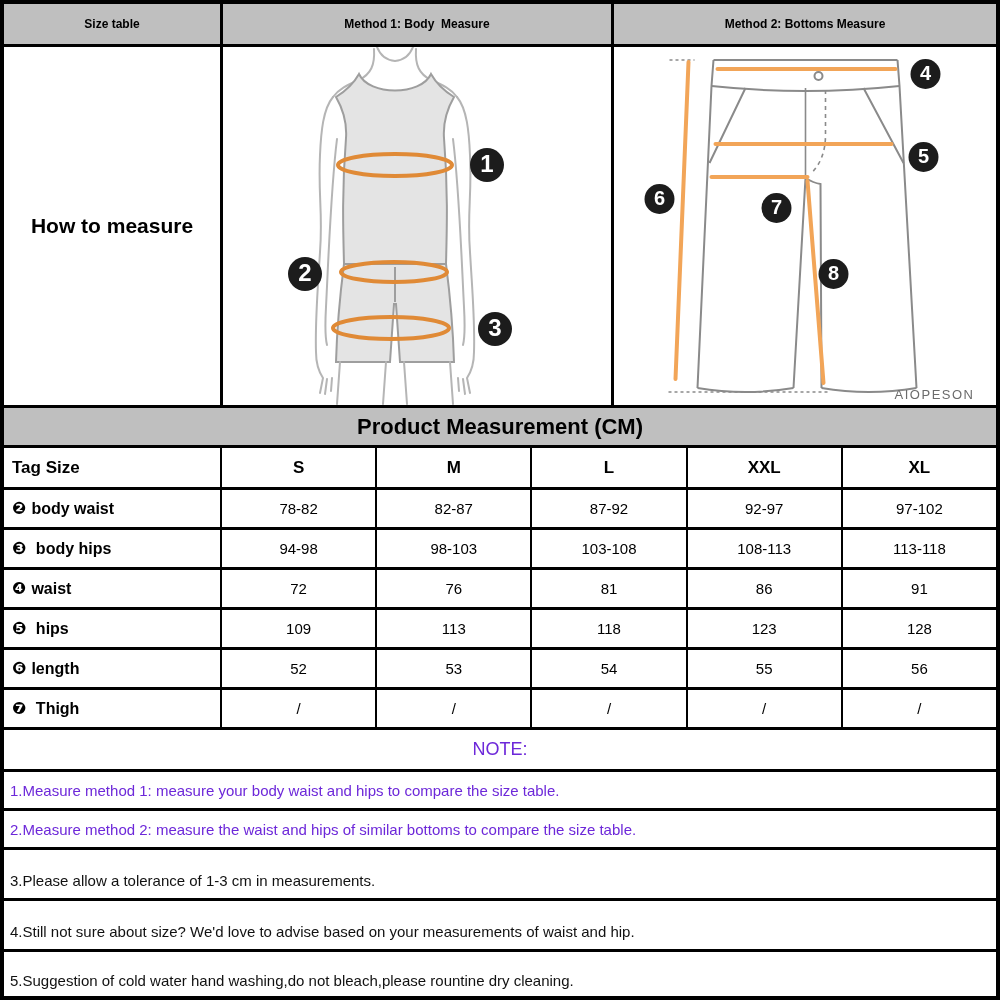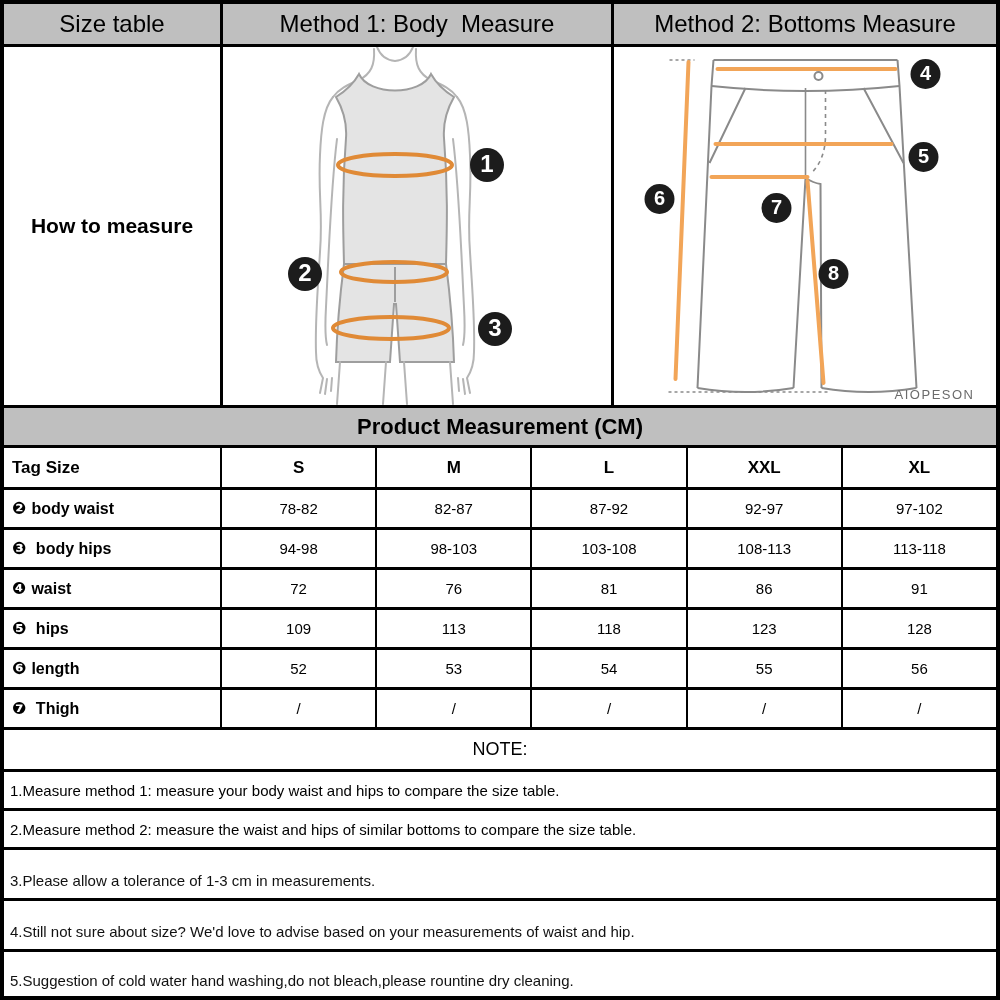--- a/index.html
+++ b/index.html
@@ -6,21 +6,21 @@
   .sheet{
     width:1000px;height:1000px;box-sizing:border-box;
     border:4px solid #000;background:#fff;
     font-family:"Liberation Sans",sans-serif;color:#000;
     display:flex;flex-direction:column;overflow:hidden;
   }
   .pre{white-space:pre;}
   
   .top-header{display:flex;height:40px;border-bottom:3px solid #000;flex:0 0 auto;background:#bfbfbf;}
   .top-header .hcell{display:flex;align-items:center;justify-content:center;
-    font-weight:normal;font-size:24px;box-sizing:border-box;}
+    font-weight:bold;font-size:12px;box-sizing:border-box;}
   .w1{width:216px;flex:0 0 auto;}
   .w2{width:391px;flex:0 0 auto;border-left:3px solid #000;box-sizing:border-box;}
   .w3{flex:1 1 auto;border-left:3px solid #000;box-sizing:border-box;}
   
   .diagram-row{display:flex;height:358px;border-bottom:3px solid #000;flex:0 0 auto;}
   .diagram-row .dcell{box-sizing:border-box;position:relative;overflow:hidden;}
   .how-cell{display:flex;align-items:center;justify-content:center;font-weight:bold;font-size:21px;}
   .dcell svg{display:block;width:100%;height:100%;}
   
   .pm-header{height:37px;border-bottom:3px solid #000;background:#bfbfbf;
@@ -35,21 +35,21 @@
   .mc.szhdr{font-size:16px;}
   .mc.taghdr{font-weight:bold;font-size:17px;height:42px;}
   .mc.lbl{font-weight:bold;font-size:16px;}
   .marker{font-family:"DejaVu Sans",sans-serif;font-size:17px;margin-right:5px;line-height:1;}
   
   .note-title{height:39px;border-bottom:3px solid #000;display:flex;align-items:center;
     justify-content:center;font-size:18px;flex:0 0 auto;}
   .note-row{height:39px;border-bottom:3px solid #000;display:flex;align-items:center;
     padding-left:6px;font-size:15px;flex:0 0 auto;box-sizing:border-box;}
   .note-row:last-child{border-bottom:none;flex:1 1 auto;}
-  .red{color:#000000;}
+  .red{color:#6d28d9;}
   .blk{color:#111;margin-top:12px;}
   .brand-text{fill:#6b6b6b;font-size:13px;letter-spacing:1.5px;font-family:"Liberation Sans",sans-serif;}
   .mknum{fill:#fff;font-weight:bold;font-family:"Liberation Sans",sans-serif;}
 </style>
 </head>
 <body>
 
 <div class="sheet">
 
   <div class="top-header">

